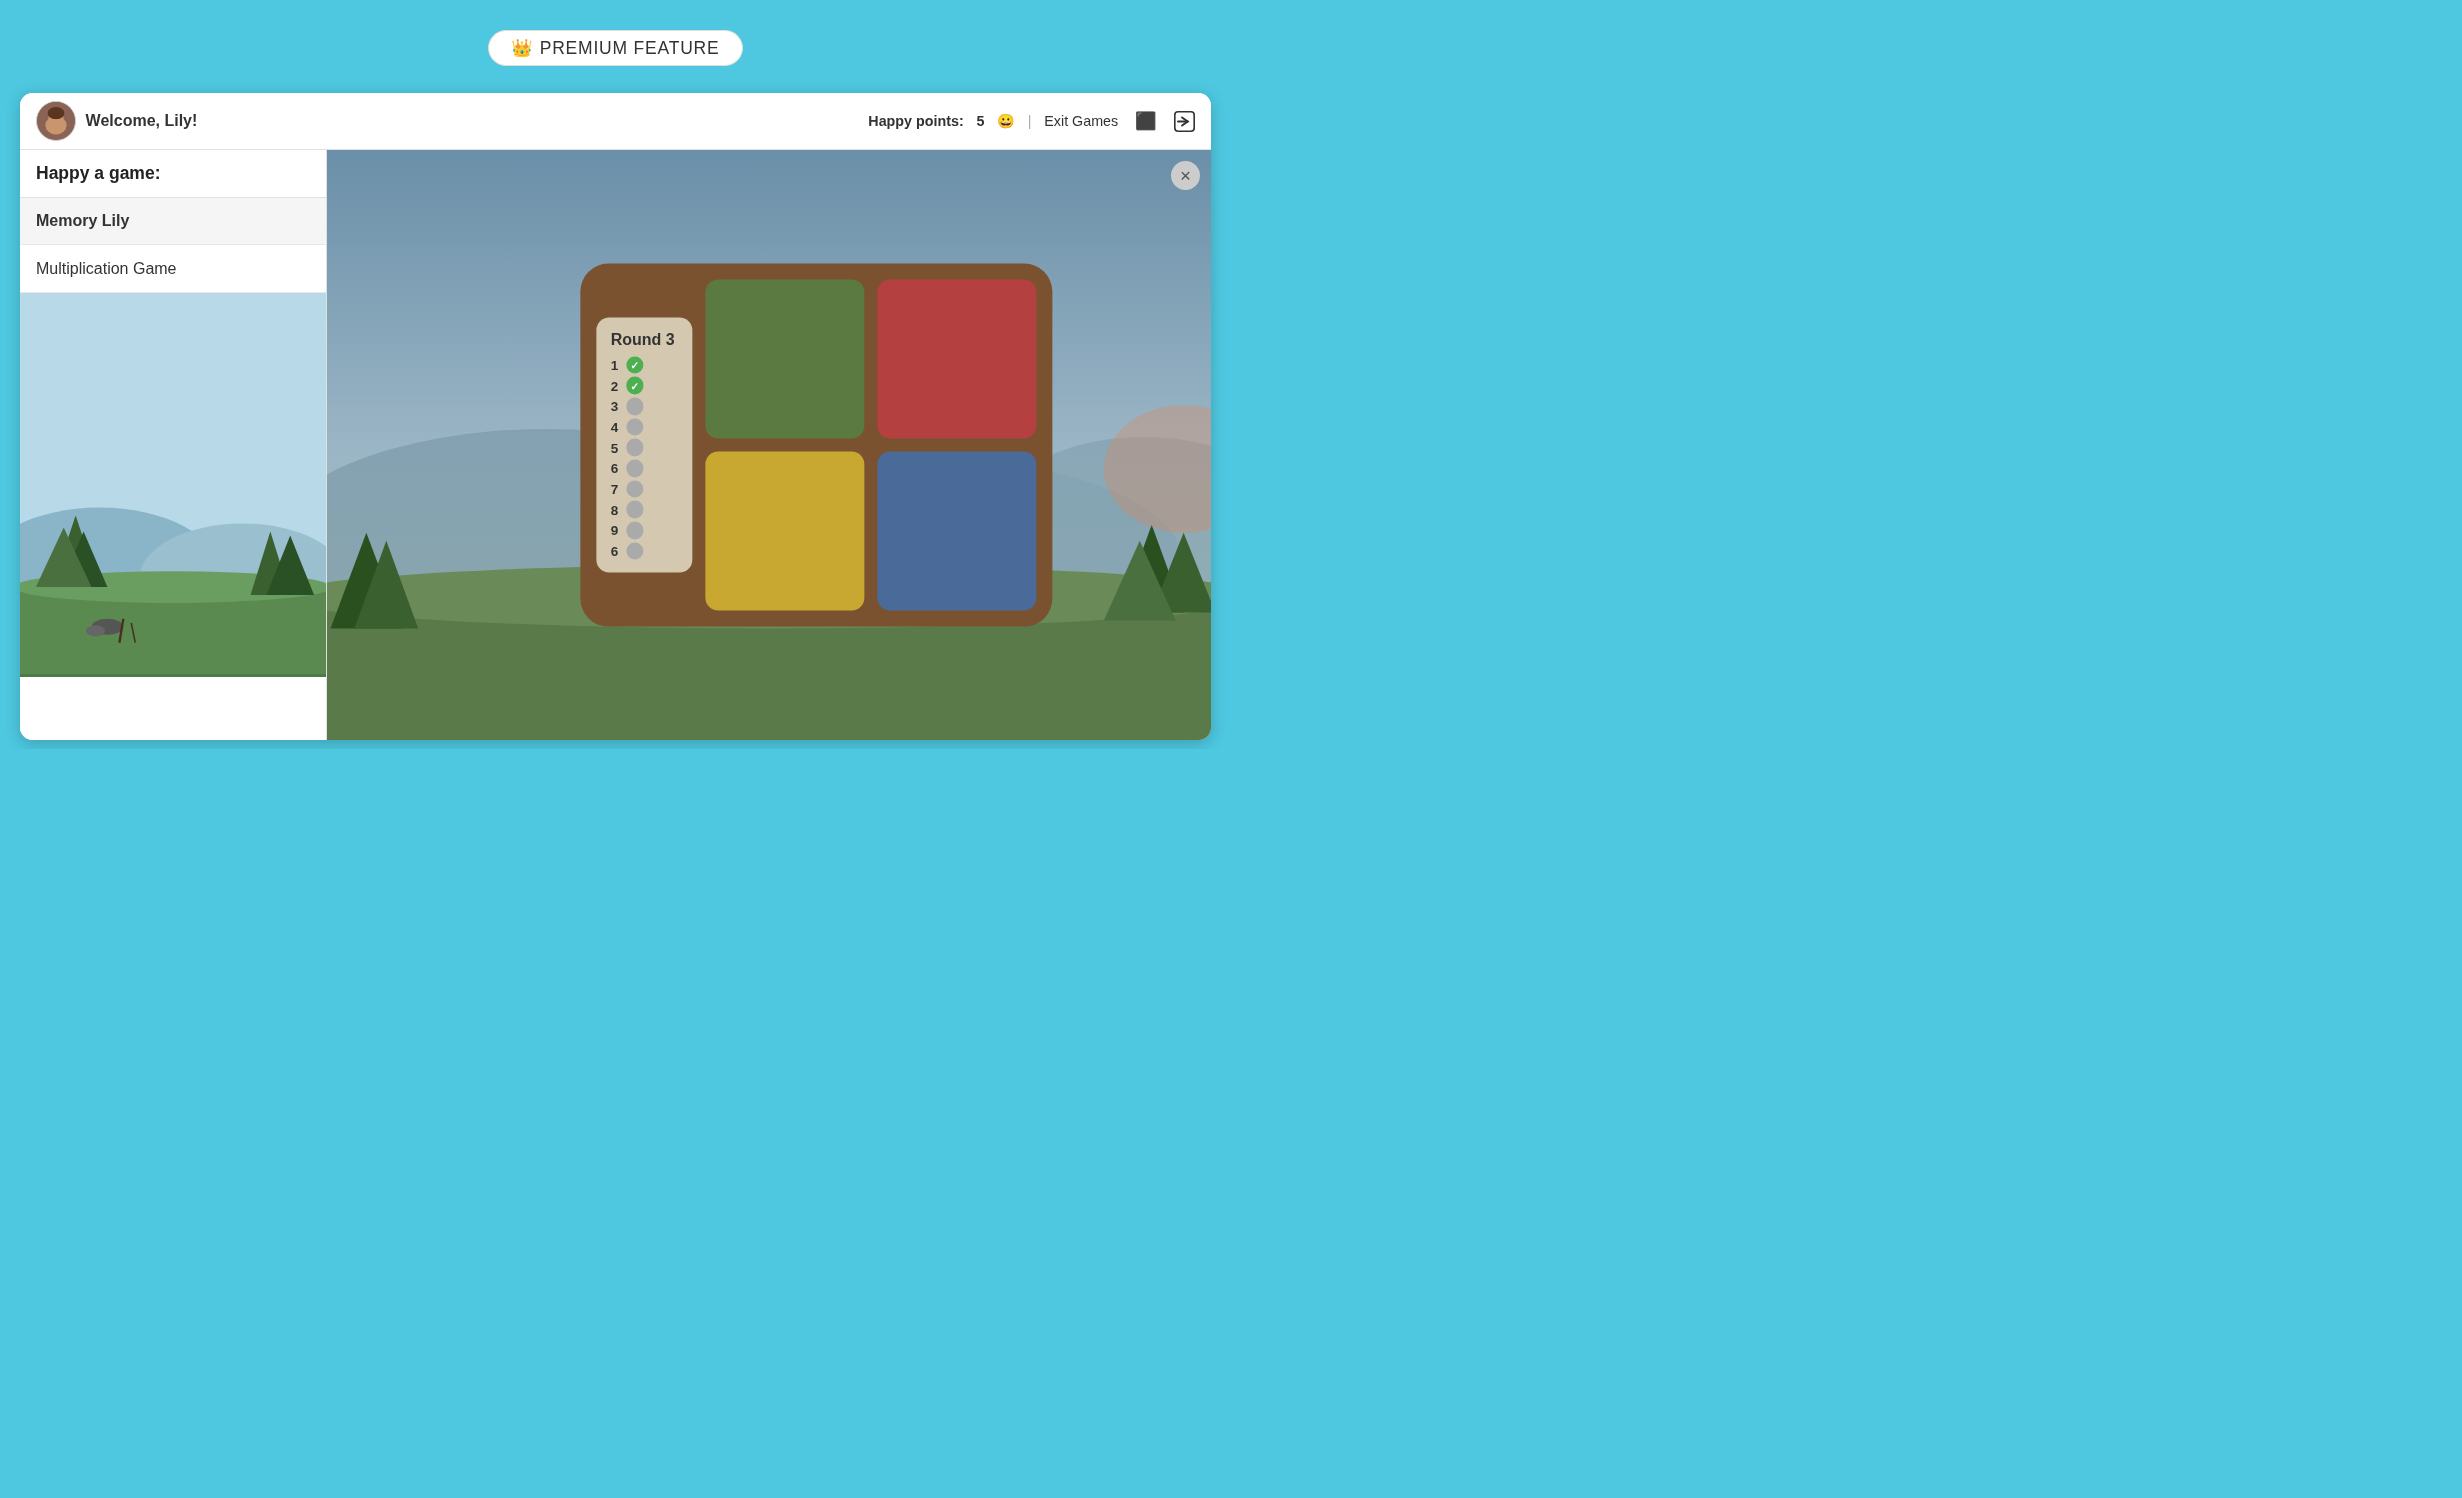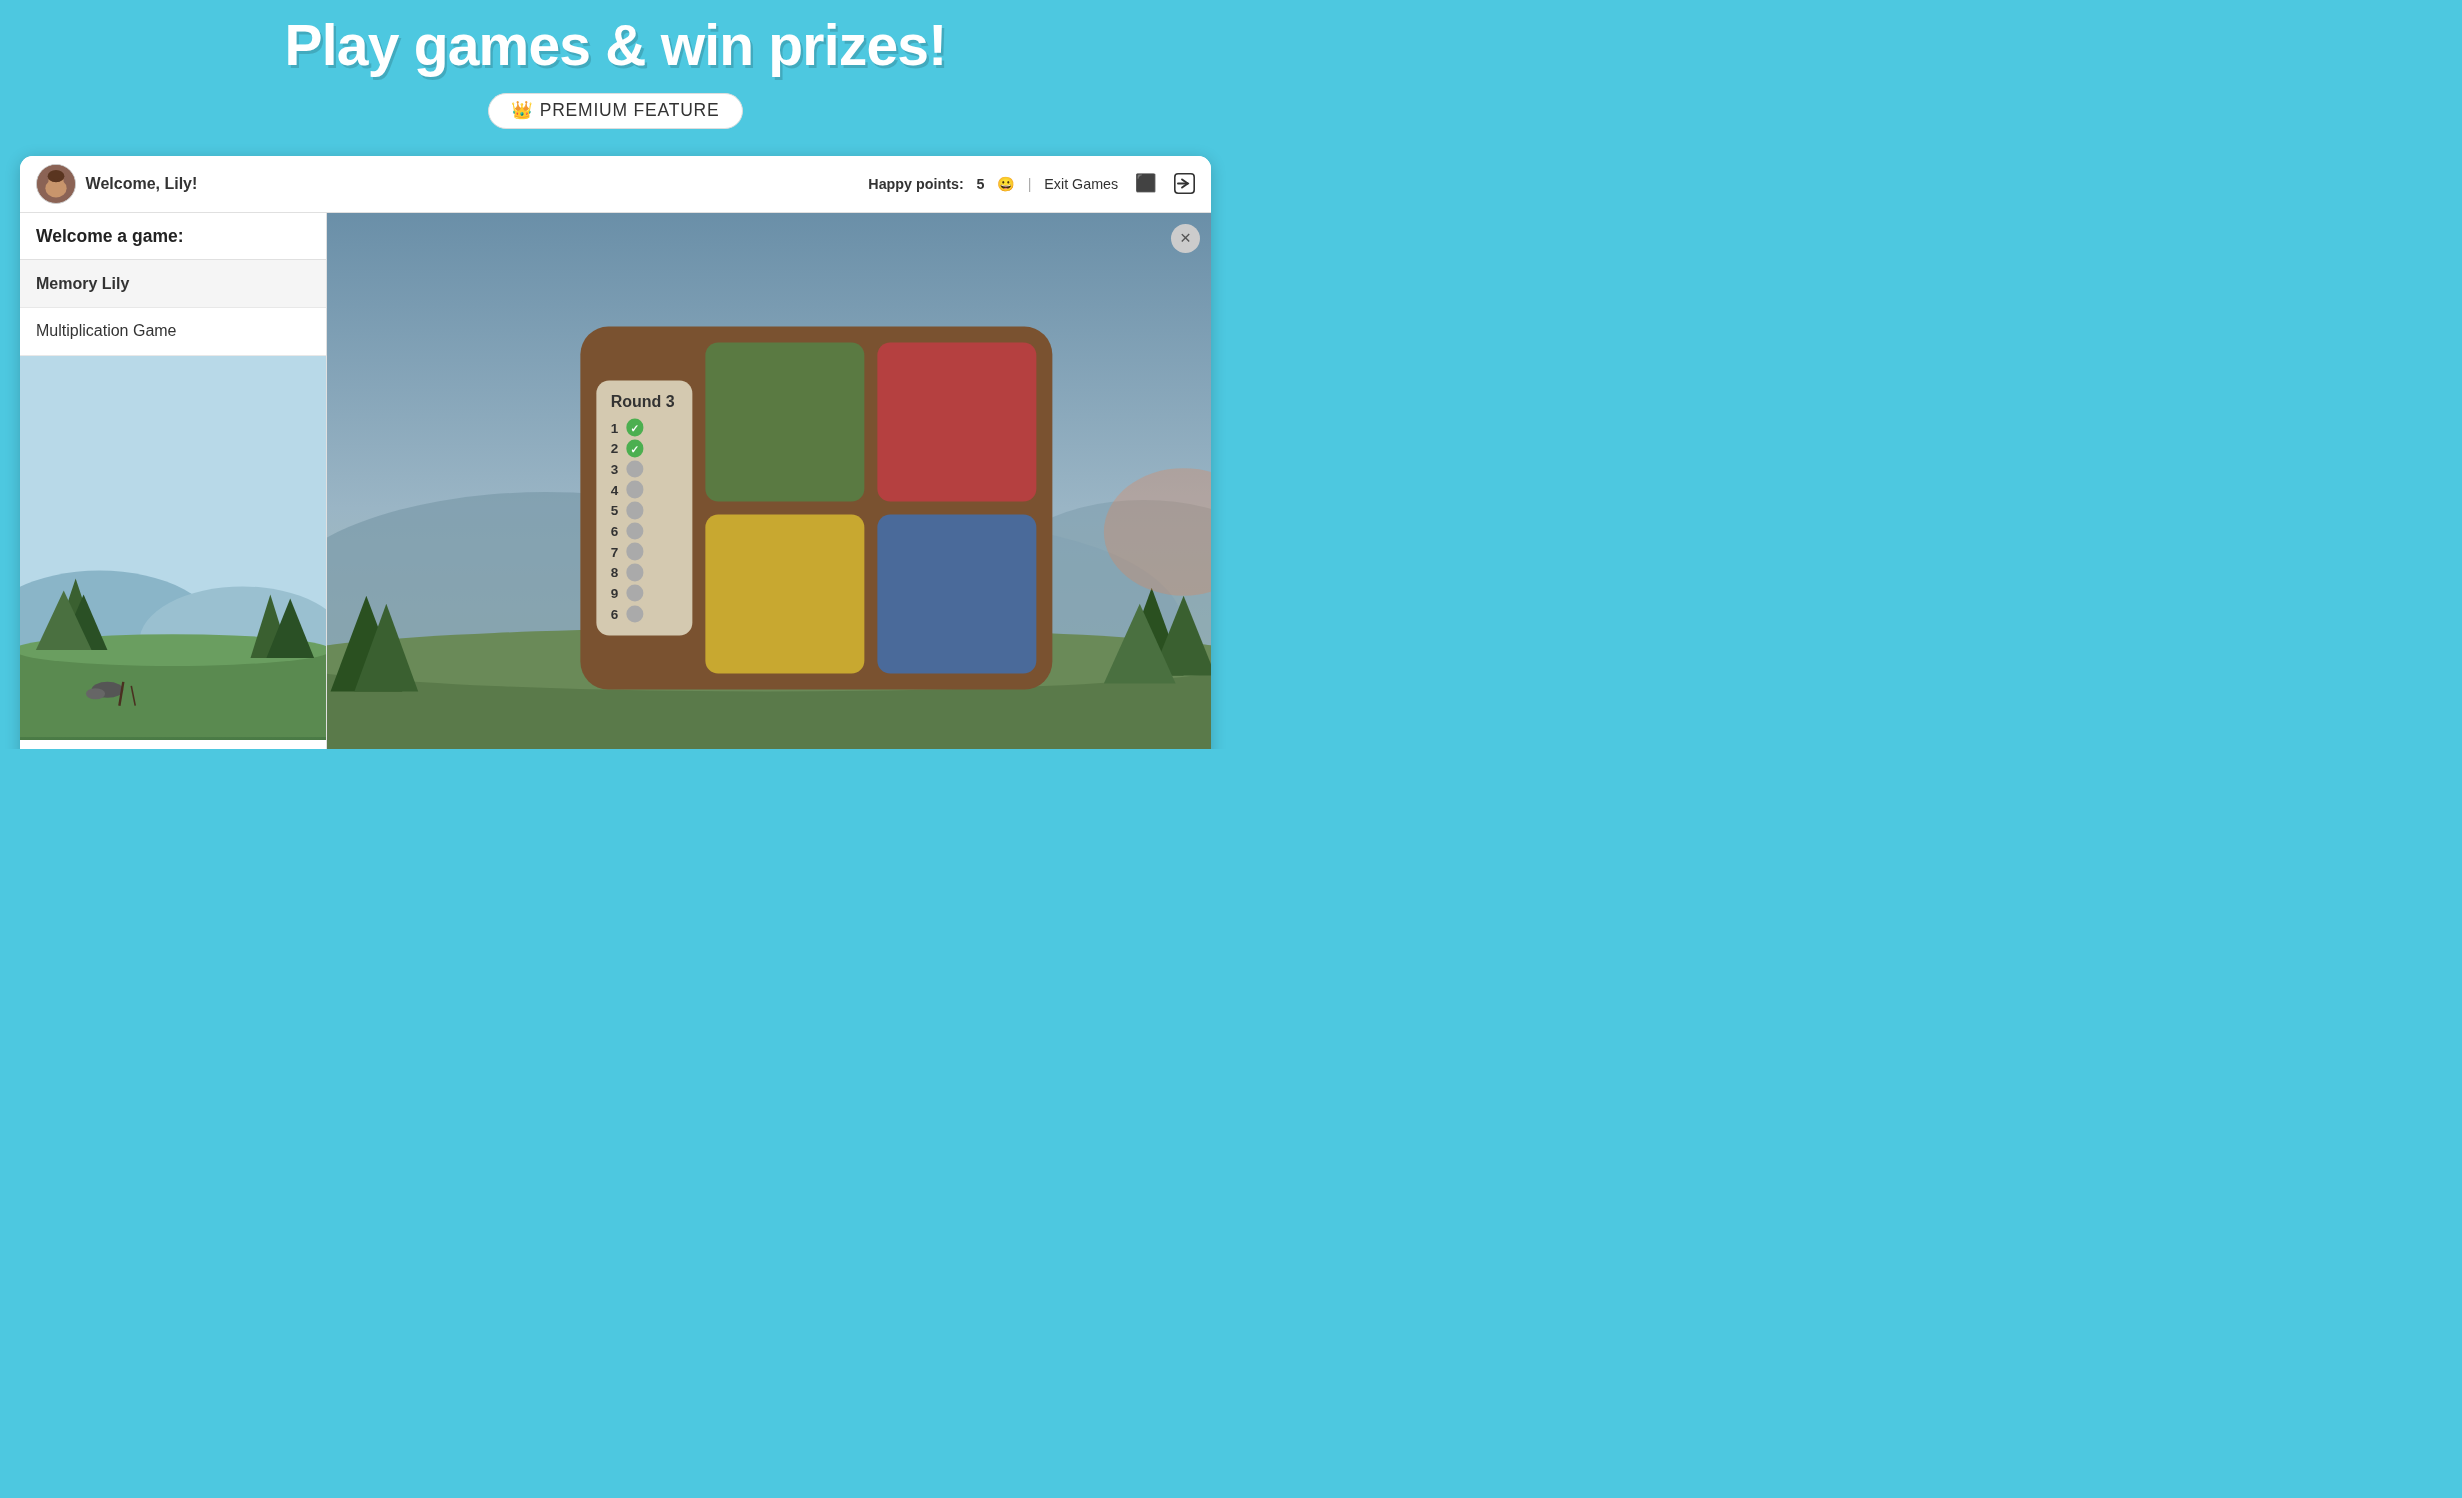--- a/index.html
+++ b/index.html
@@ -263,21 +263,20 @@
 
     .card-green { background: #5a7a42; }
     .card-red { background: #b54040; }
     .card-yellow { background: #c8a830; }
     .card-blue { background: #4a6a9a; }
   </style>
 </head>
 <body>
 
 <div class="header">
-  <div class="header-title">Play games &amp; win prizes!</div>
   <div style="text-align:center; margin-top:8px;">
     <div class="premium-badge">
       <span style="font-size:17.5px;">👑</span>
       <span class="premium-badge-text">PREMIUM FEATURE</span>
     </div>
   </div>
 </div>
 
 <div class="main-container">
 
@@ -309,21 +308,21 @@
           <line x1="5" y1="13" x2="17" y2="13" stroke="#333" stroke-width="2.5" stroke-linecap="round"></line>
         </svg>
       </div>
     </div>
   </div>
 
   <div class="content-area">
 
     <div class="sidebar">
       <div class="sidebar-header">
-        <span class="sidebar-header-text">Welcome a game:</span>
+        <span class="sidebar-header-text">Happy a game:</span>
       </div>
       <div class="sidebar-item active">
         <span>Memory Lily</span>
       </div>
       <div class="sidebar-item">
         <span>Multiplication Game</span>
       </div>
 
       <div class="sidebar-landscape">
         <svg width="100%" height="100%" viewBox="0 0 385 480" preserveAspectRatio="xMidYMax meet">

